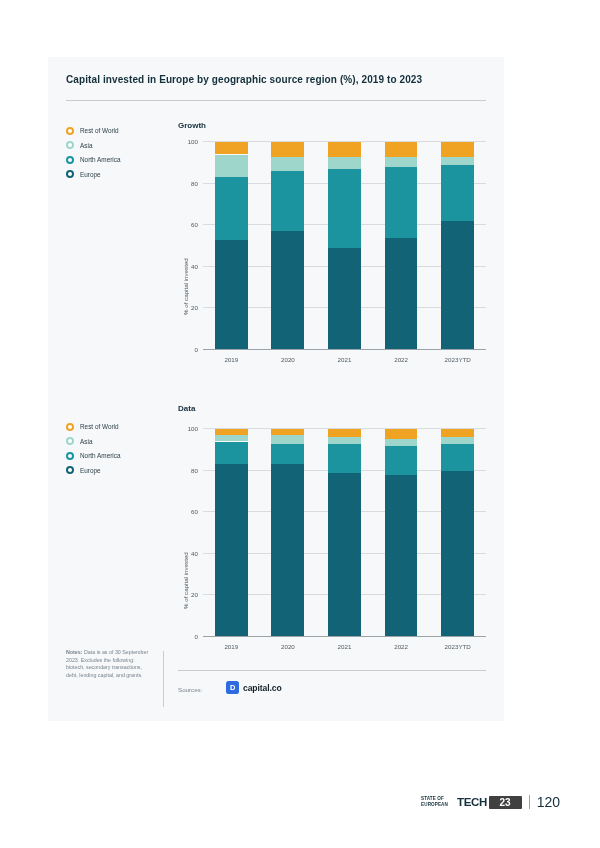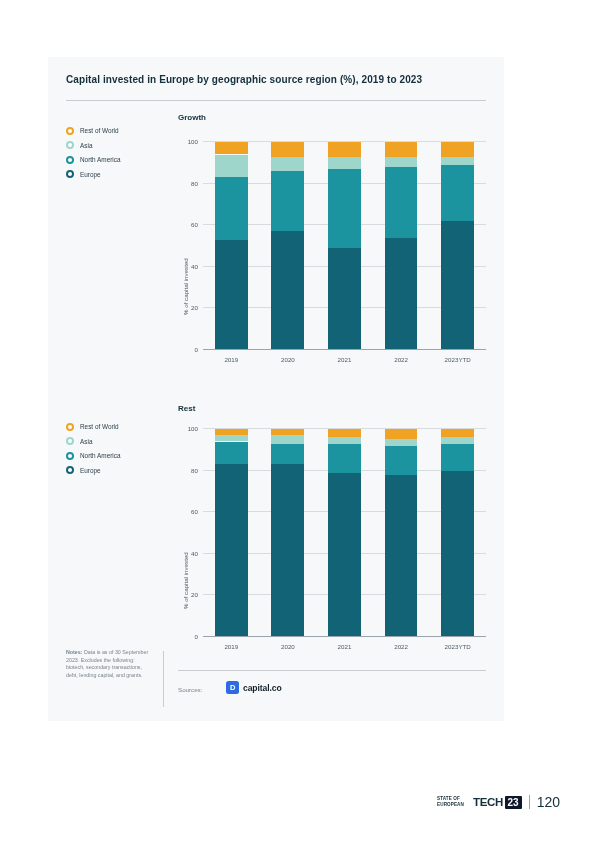--- a/index.html
+++ b/index.html
@@ -228,25 +228,25 @@
     letter-spacing: 0.1px;
   }
   .set-tech {
     font-size: 11.5px;
     font-weight: bold;
     color: #14303c;
     letter-spacing: -0.3px;
     margin-left: 9px;
   }
   .set-23 {
-    background: #0f172a;
+    background: #404040;
     color: #ffffff;
     font-size: 10px;
     font-weight: bold;
-    padding: 1px 3px;
+    padding: 1px 11px;
     margin-left: 1.5px;
     border-radius: 1px;
   }
   .set-divider {
     width: 1px;
     height: 14px;
     background: #9aa3a9;
     margin: 0 7px;
   }
   .page-num {
@@ -258,21 +258,21 @@
 </head>
 <body>
 
 <div class="page">
   <div class="card">
 
     <div class="card-title">Capital invested in Europe by geographic source region (%), 2019 to 2023</div>
     <div class="rule rule-top"></div>
 
     <div class="chart-block">
-      <div class="chart-label" style="left:130px; top:56px;">Growth</div>
+      <div class="chart-label" style="left:130px; top:64px;">Growth</div>
 
       <div class="legend" style="left:18px; top:69px;">
         <div class="legend-item">
           <span class="legend-dot" style="border:2.4px solid #f0a323; background:#fff;"></span>
           <span class="legend-text">Rest of World</span>
         </div>
         <div class="legend-item">
           <span class="legend-dot" style="border:2.4px solid #9fd6cb; background:#fff;"></span>
           <span class="legend-text">Asia</span>
         </div>
@@ -342,21 +342,21 @@
               <div class="seg" style="bottom: 185.12px; height: 8.32px; background: rgb(159, 214, 203);"></div>
               <div class="seg" style="bottom: 193.44px; height: 14.56px; background: rgb(240, 163, 35);"></div>
             </div>
             <span class="xtick" style="left: 254.7px;">2023YTD</span>
           </div>
         <div class="axis-line"></div>
       </div>
     </div>
 
     <div class="chart-block">
-      <div class="chart-label" style="left:130px; top:347px;">Rest</div>
+      <div class="chart-label" style="left:130px; top:347px;">Data</div>
 
       <div class="legend" style="left:18px; top:365px;">
         <div class="legend-item">
           <span class="legend-dot" style="border:2.4px solid #f0a323; background:#fff;"></span>
           <span class="legend-text">Rest of World</span>
         </div>
         <div class="legend-item">
           <span class="legend-dot" style="border:2.4px solid #9fd6cb; background:#fff;"></span>
           <span class="legend-text">Asia</span>
         </div>

